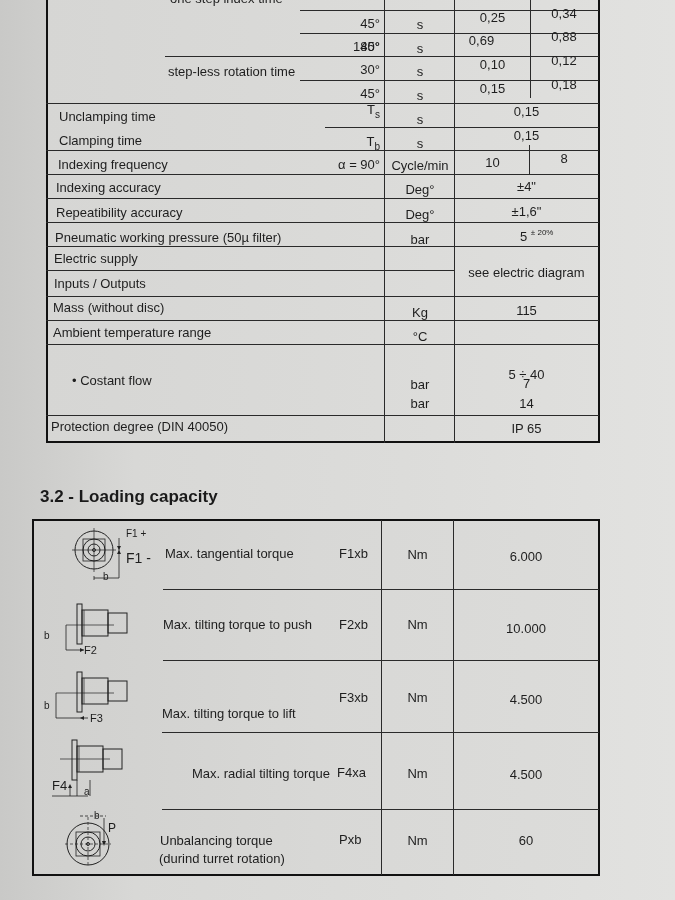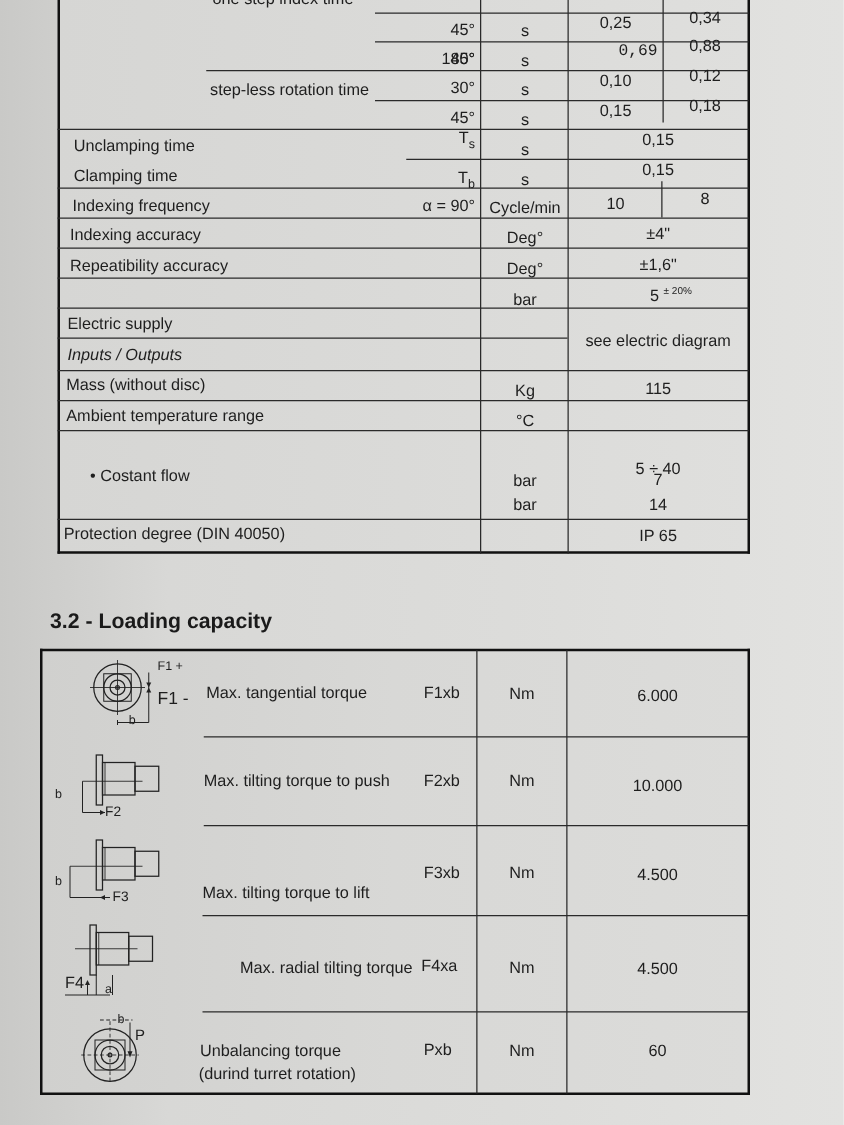--- a/index.html
+++ b/index.html
@@ -63,21 +63,21 @@
   <div class="hl" style="left:46px; top:344px; width:553px;"></div>
   <div class="hl" style="left:46px; top:415px; width:553px;"></div>
 
   <div class="t" style="left:170px; top:-8px;">one step index time</div>
   <div class="t r" style="left:318px; top:40px; width:62px;">45°</div>
   <div class="t c" style="left:386px; top:42px; width:68px;">s</div>
   <div class="t c" style="left:455px; top:11px; width:75px;">0,25</div>
   <div class="t c" style="left:530px; top:7px; width:68px;">0,34</div>
 
   <div class="t r" style="left:318px; top:40px; width:62px;">180°</div>
-  <div class="t c" style="left:473px; top:34px; width:75px;font-family:Liberation Mono, monospace;">0,69</div>
+  <div class="t c" style="left:444px; top:34px; width:75px;">0,69</div>
   <div class="t c" style="left:530px; top:30px; width:68px;">0,88</div>
 
   <div class="t r" style="left:318px; top:17px; width:62px;">45°</div>
   <div class="t c" style="left:386px; top:18px; width:68px;">s</div>
 
   <div class="t" style="left:168px; top:65px;">step-less rotation time</div>
   <div class="t r" style="left:318px; top:63px; width:62px;">30°</div>
   <div class="t c" style="left:386px; top:65px; width:68px;">s</div>
   <div class="t c" style="left:455px; top:58px; width:75px;">0,10</div>
   <div class="t c" style="left:530px; top:54px; width:68px;">0,12</div>
@@ -108,28 +108,29 @@
   <div class="t c" style="left:530px; top:152px; width:68px;">8</div>
 
   <div class="t" style="left:56px; top:181px;">Indexing accuracy</div>
   <div class="t c" style="left:386px; top:183px; width:68px;">Deg°</div>
   <div class="t c" style="left:455px; top:180px; width:143px;">±4"</div>
 
   <div class="t" style="left:56px; top:206px;">Repeatibility accuracy</div>
   <div class="t c" style="left:386px; top:208px; width:68px;">Deg°</div>
   <div class="t c" style="left:455px; top:205px; width:143px;">±1,6"</div>
 
+  <div class="t" style="left:55px; top:231px;">Pneumatic working pressure (50µ filter)</div>
   <div class="t c" style="left:386px; top:233px; width:68px;">bar</div>
   <div class="t" style="left:520px; top:230px;">
     <span>5</span>
     <span class="sup">± 20%</span>
   </div>
 
   <div class="t" style="left:54px; top:252px;">Electric supply</div>
-  <div class="t" style="left:54px; top:277px;font-style:italic;">Inputs / Outputs</div>
+  <div class="t" style="left:54px; top:277px;">Inputs / Outputs</div>
   <div class="t c" style="left:455px; top:266px; width:143px;">see electric diagram</div>
 
   <div class="t" style="left:53px; top:301px;">Mass (without disc)</div>
   <div class="t c" style="left:386px; top:306px; width:68px;">Kg</div>
   <div class="t c" style="left:455px; top:304px; width:143px;">115</div>
 
   <div class="t" style="left:53px; top:326px;">Ambient temperature range</div>
   <div class="t c" style="left:386px; top:330px; width:68px;">°C</div>
   <div class="t c" style="left:455px; top:328px; width:143px;margin-top:40px;">5 ÷ 40</div>
 

